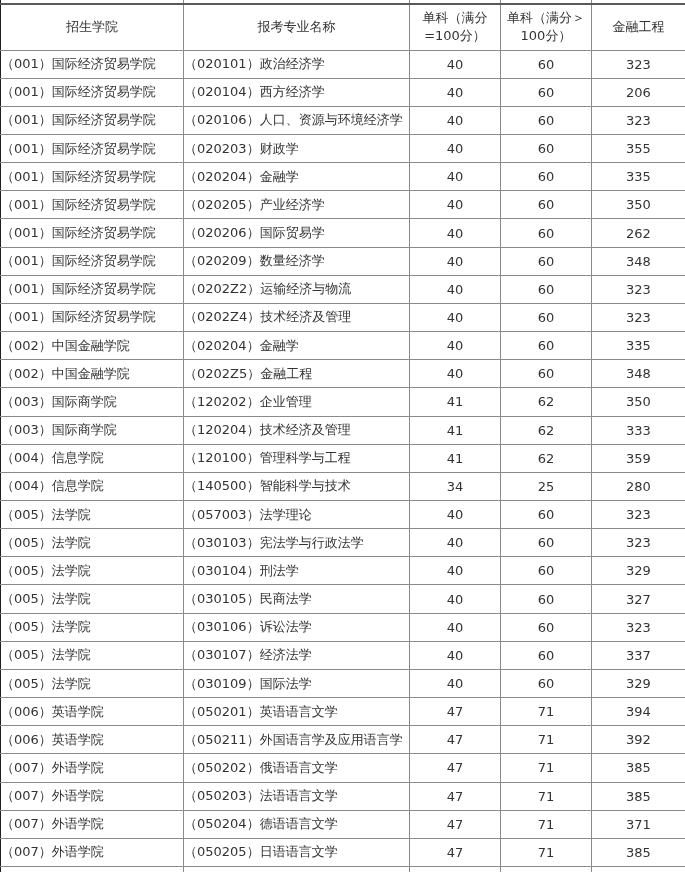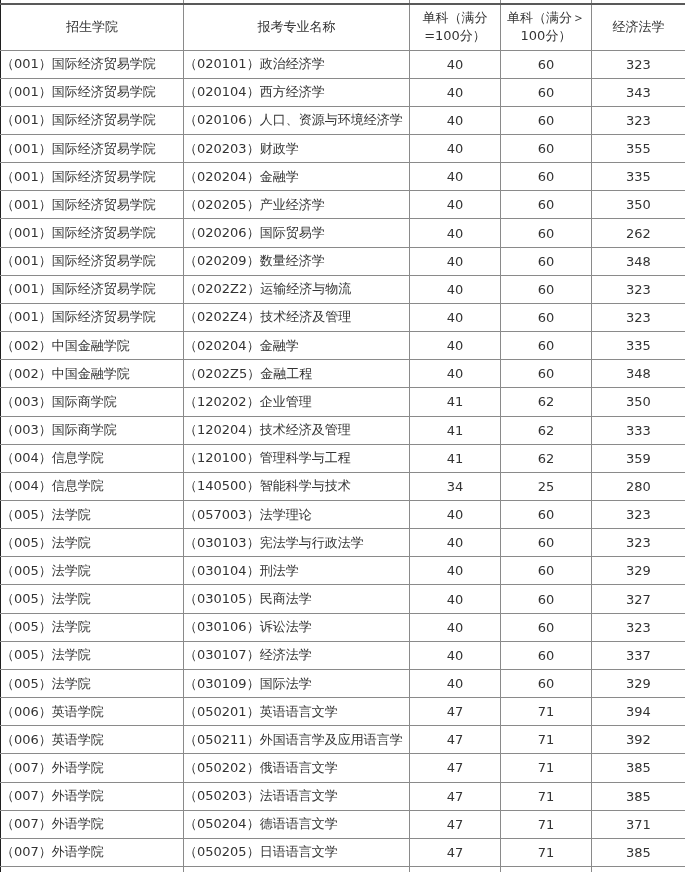--- a/index.html
+++ b/index.html
@@ -81,37 +81,37 @@
         <td></td>
         <td></td>
         <td></td>
         <td></td>
       </tr>
       <tr class="head">
         <th>招生学院</th>
         <th>报考专业名称</th>
         <th>单科（满分=100分）</th>
         <th>单科（满分＞100分）</th>
-        <th>经济法学</th>
+        <th>金融工程</th>
       </tr>
     </thead>
     <tbody class="rows">
         <tr>
     <td class="cell-left">（001）国际经济贸易学院</td>
     <td class="cell-left">（020101）政治经济学</td>
     <td class="cell-num">40</td>
     <td class="cell-num">60</td>
     <td class="cell-num">323</td>
   </tr>
         <tr>
     <td class="cell-left">（001）国际经济贸易学院</td>
     <td class="cell-left">（020104）西方经济学</td>
     <td class="cell-num">40</td>
     <td class="cell-num">60</td>
-    <td class="cell-num">343</td>
+    <td class="cell-num">206</td>
   </tr>
         <tr>
     <td class="cell-left">（001）国际经济贸易学院</td>
     <td class="cell-left">（020106）人口、资源与环境经济学</td>
     <td class="cell-num">40</td>
     <td class="cell-num">60</td>
     <td class="cell-num">323</td>
   </tr>
         <tr>
     <td class="cell-left">（001）国际经济贸易学院</td>

